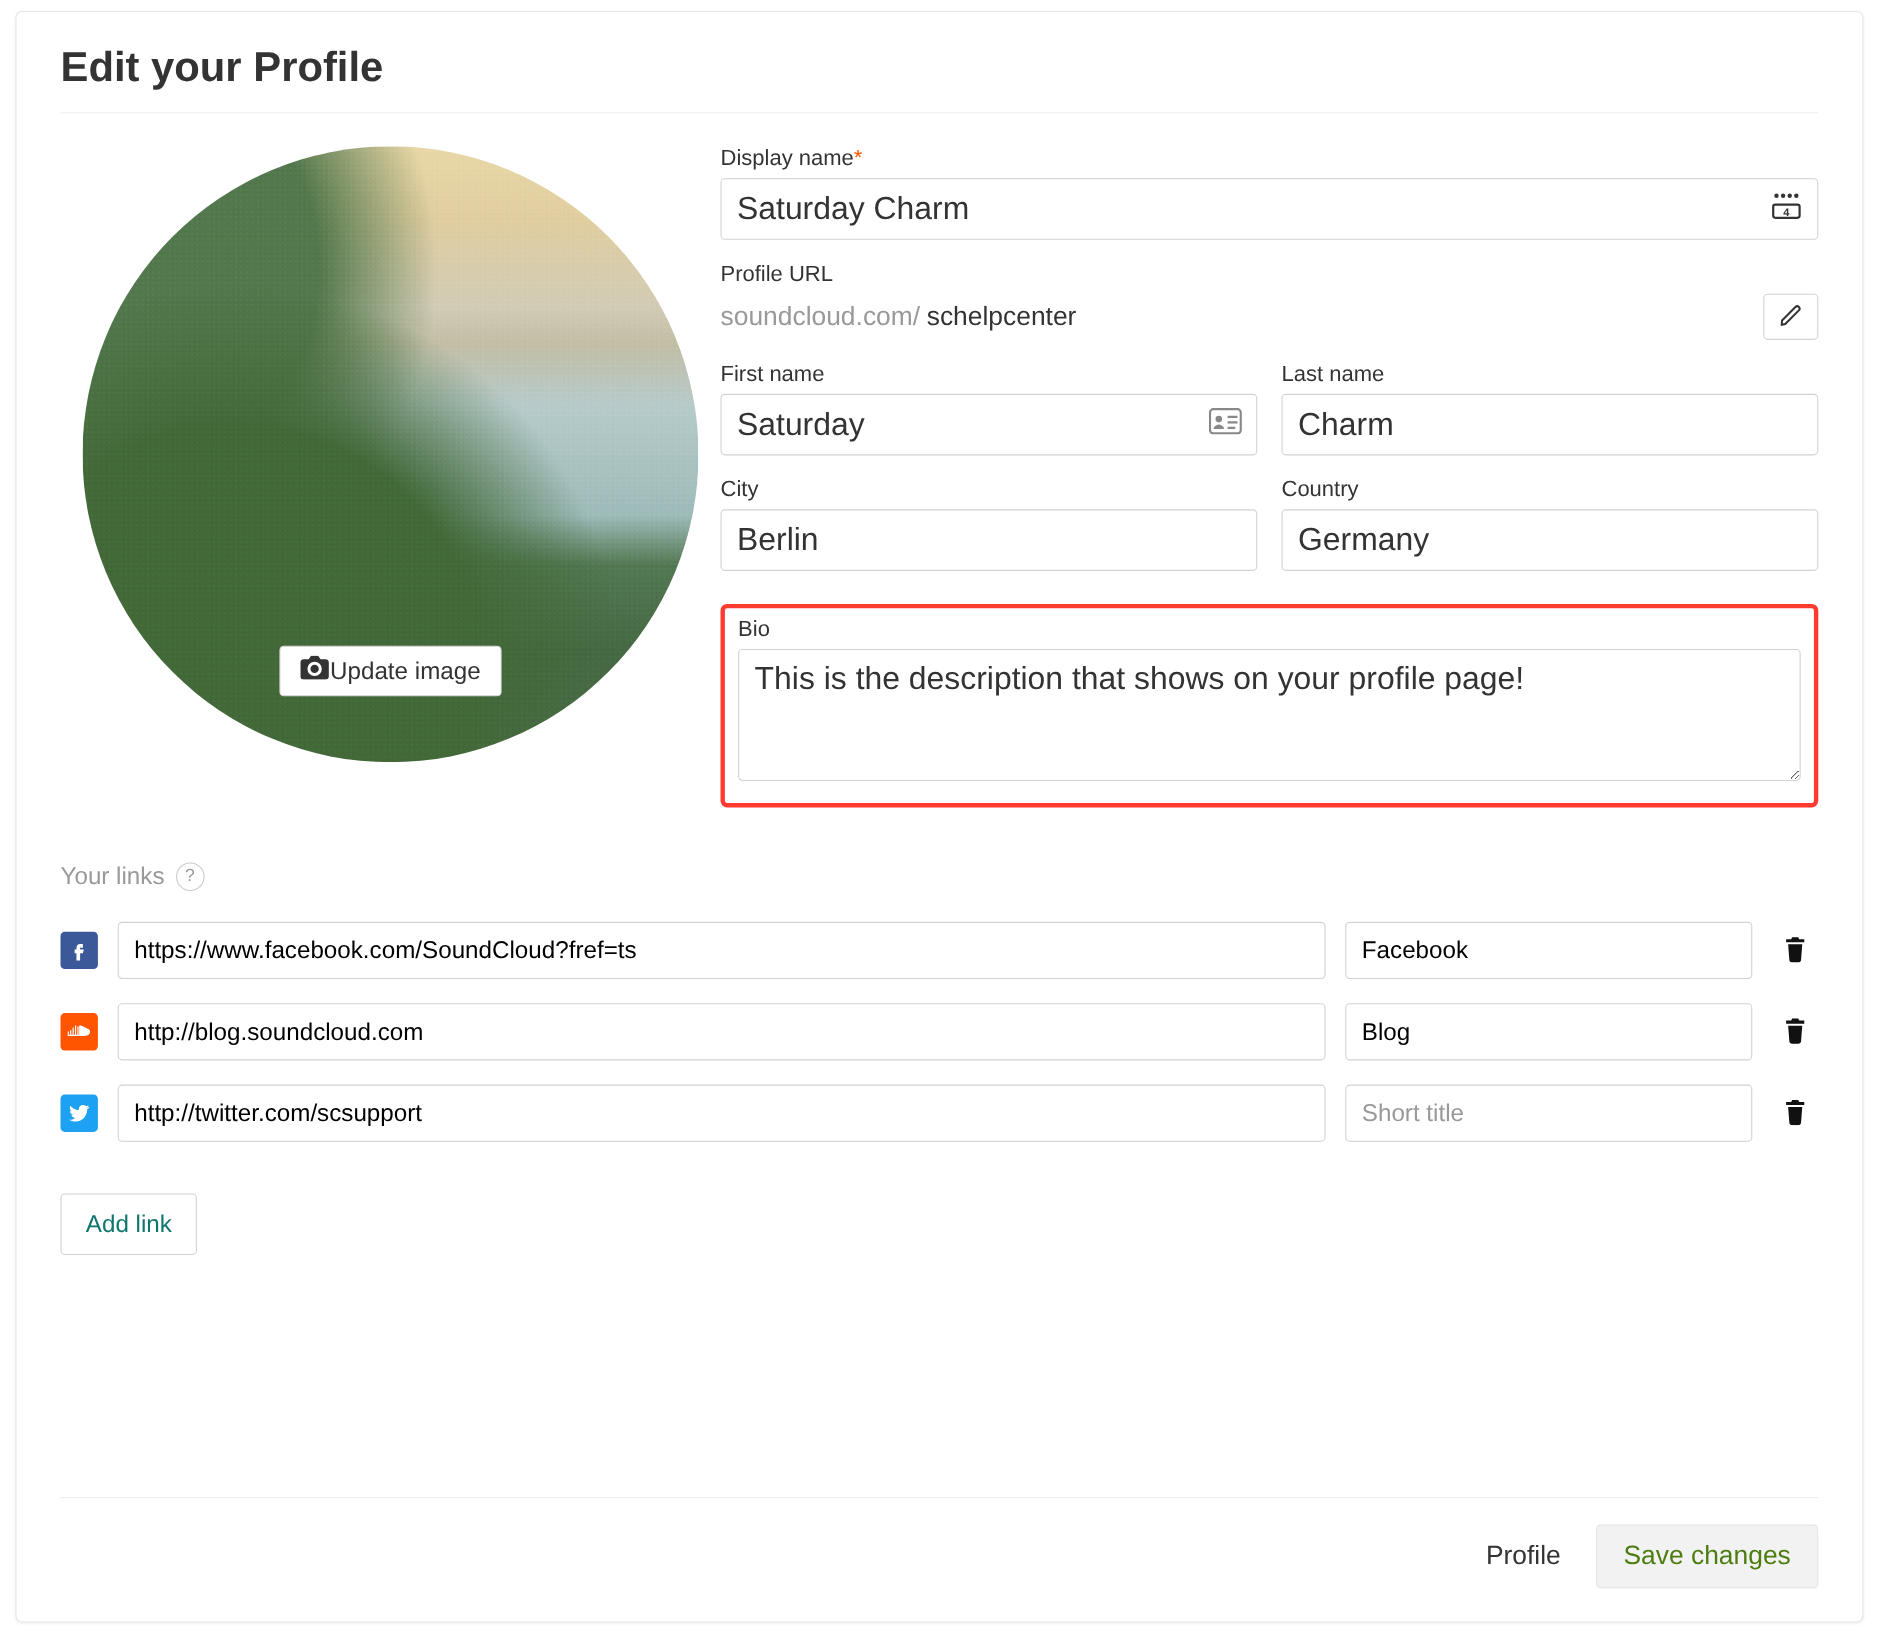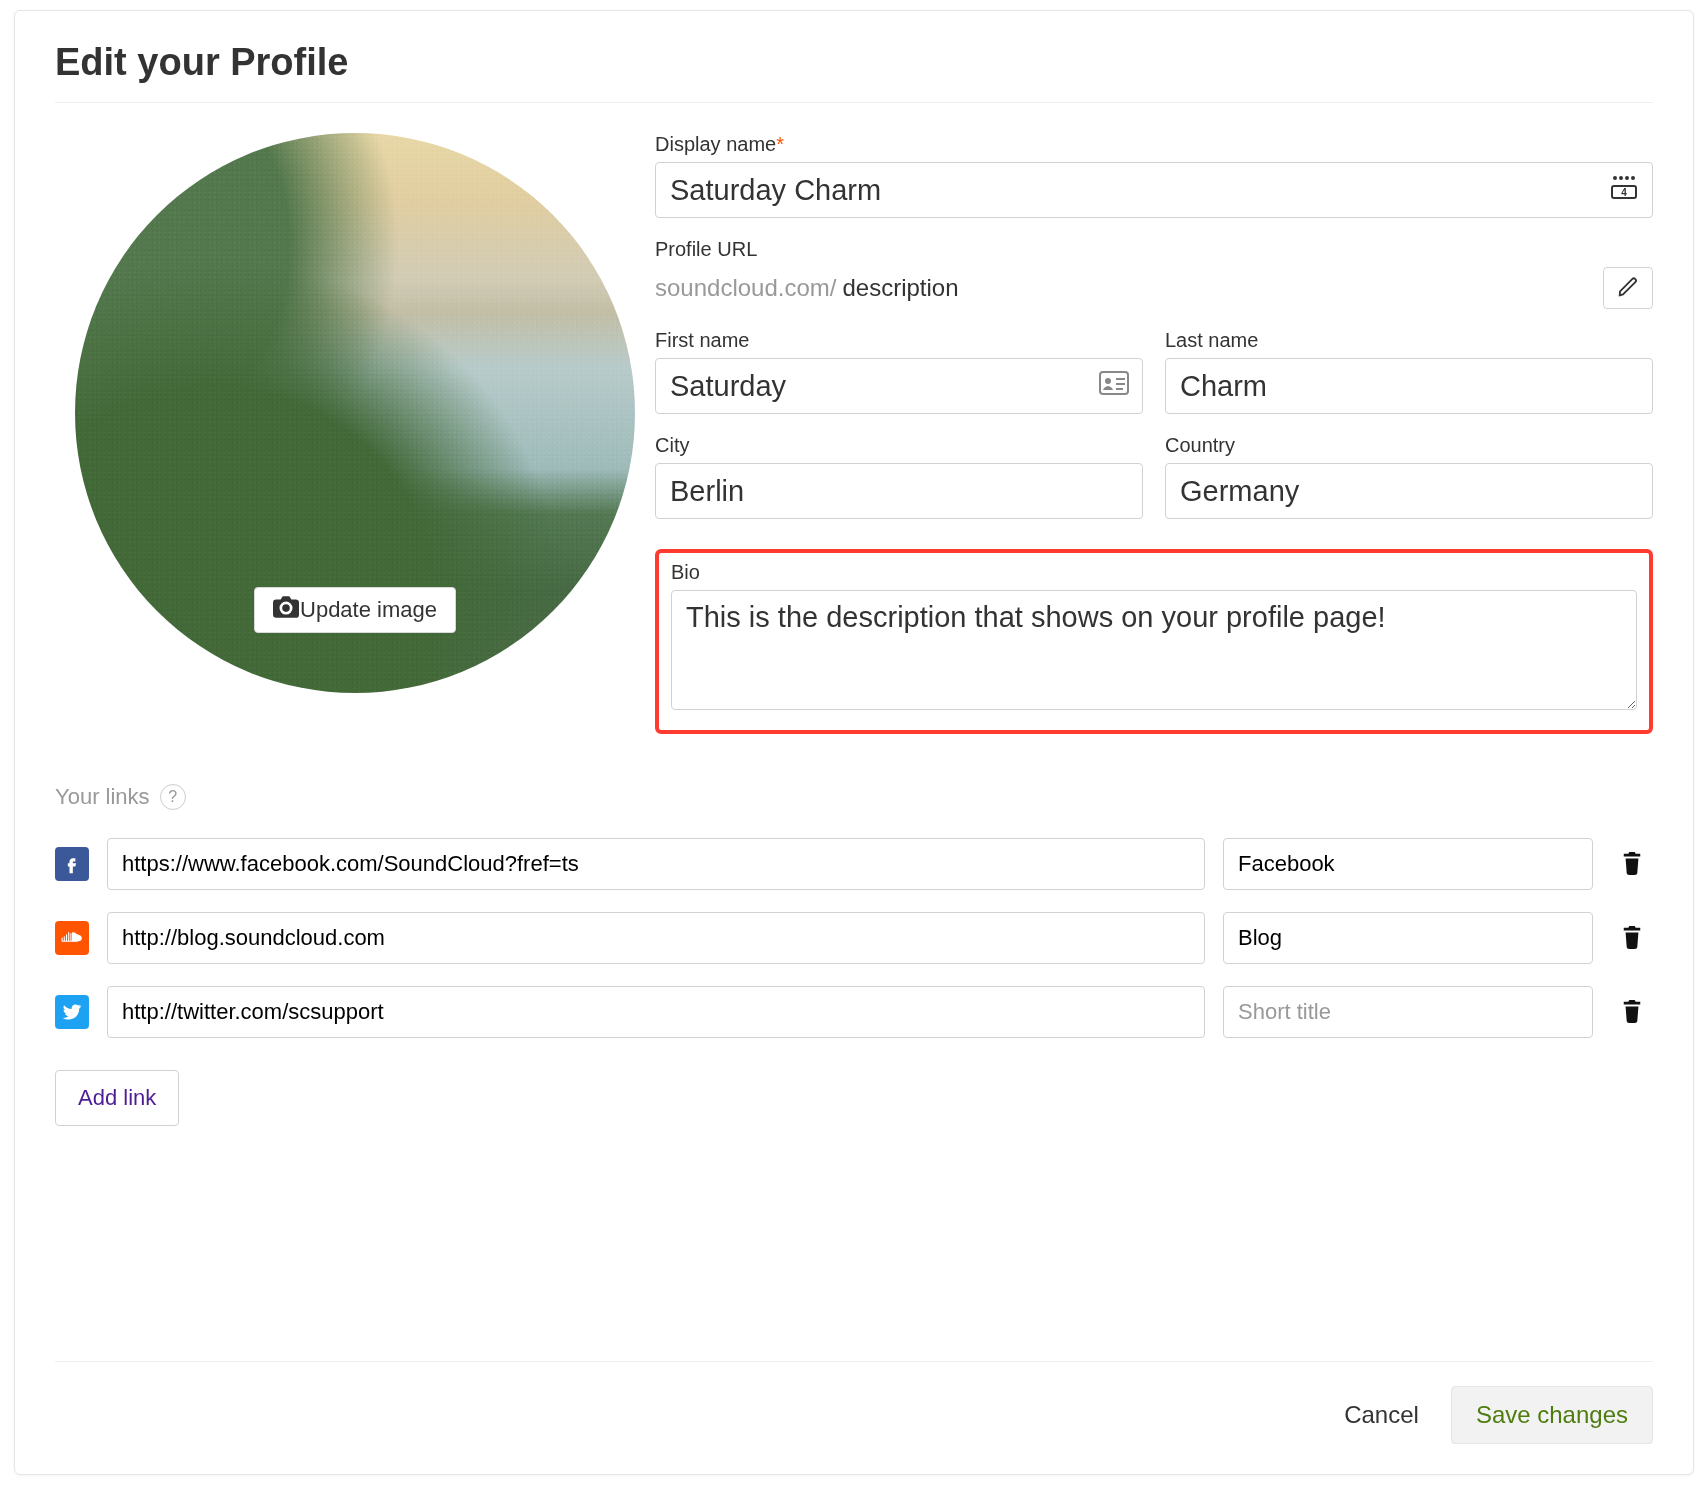--- a/index.html
+++ b/index.html
@@ -234,24 +234,24 @@
     align-items: center;
     justify-content: center;
     cursor: pointer;
     flex: 0 0 42px;
   }
   .add-link-btn {
     background: #fff;
     border: 1px solid #d2d2d2;
     border-radius: 4px;
     font-size: 22px;
-    color: #4c1d95;
+    color: #0f766e;
     padding: 14px 22px;
     cursor: pointer;
-    margin-top: 10px;
+    margin-top: 25px;
   }
 
   
   .footer {
     position: absolute;
     left: 40px; right: 40px; bottom: 30px;
     border-top: 1px solid #eee;
     padding-top: 24px;
     display: flex;
     justify-content: flex-end;
@@ -317,21 +317,21 @@
               <text x="15" y="22" font-size="10" text-anchor="middle" fill="#333" font-family="Arial" font-weight="bold">4</text>
             </svg>
           </span>
         </div>
       </div>
 
       <div class="field-group">
         <label class="field-label">Profile URL</label>
         <div class="profile-url-row">
           <span class="url-prefix">soundcloud.com/</span>
-          <span class="url-slug">description</span>
+          <span class="url-slug">schelpcenter</span>
           <button class="edit-btn">
             <span>
               <svg width="22" height="22" viewBox="0 0 24 24" fill="none" stroke="#333" stroke-width="2">
                   <path d="M3 21l3.5-.8L20 6.7a2.4 2.4 0 0 0-3.4-3.4L3.3 16.8 3 21z"></path>
                 </svg>
             </span>
           </button>
         </div>
       </div>
 
@@ -428,16 +428,16 @@
               <path d="M9 1h6l1 2h5v3H3V3h5l1-2zM5 8h14l-1.2 15.5c-.1 1.4-1.3 2.5-2.7 2.5H8.9c-1.4 0-2.6-1.1-2.7-2.5L5 8z"></path>
             </svg></span>
         </button>
       </div>
     </div>
 
   <button class="add-link-btn">Add link</button>
 
   
   <div class="footer">
-    <button class="cancel-btn">Cancel</button>
+    <button class="cancel-btn">Profile</button>
     <button class="save-btn" disabled="">Save changes</button>
   </div>
 </div>
 
 </body></html>

